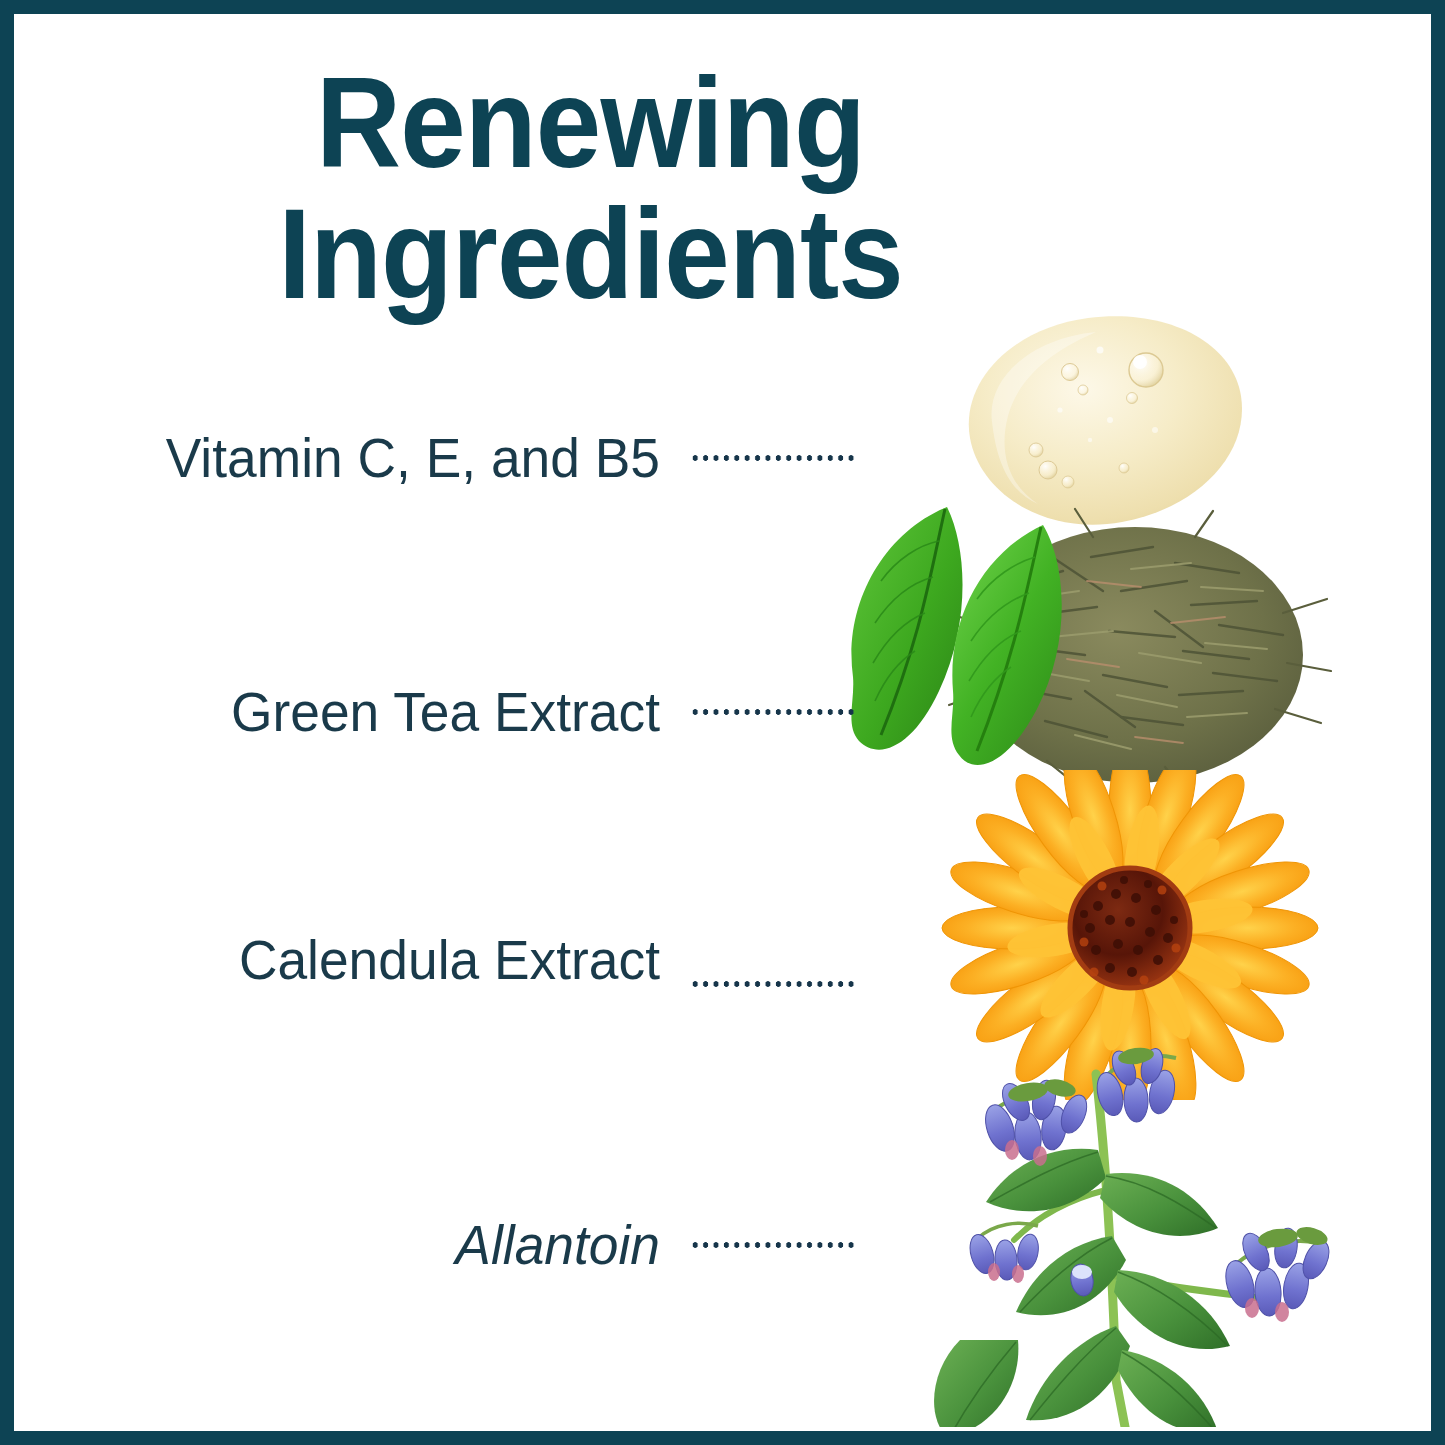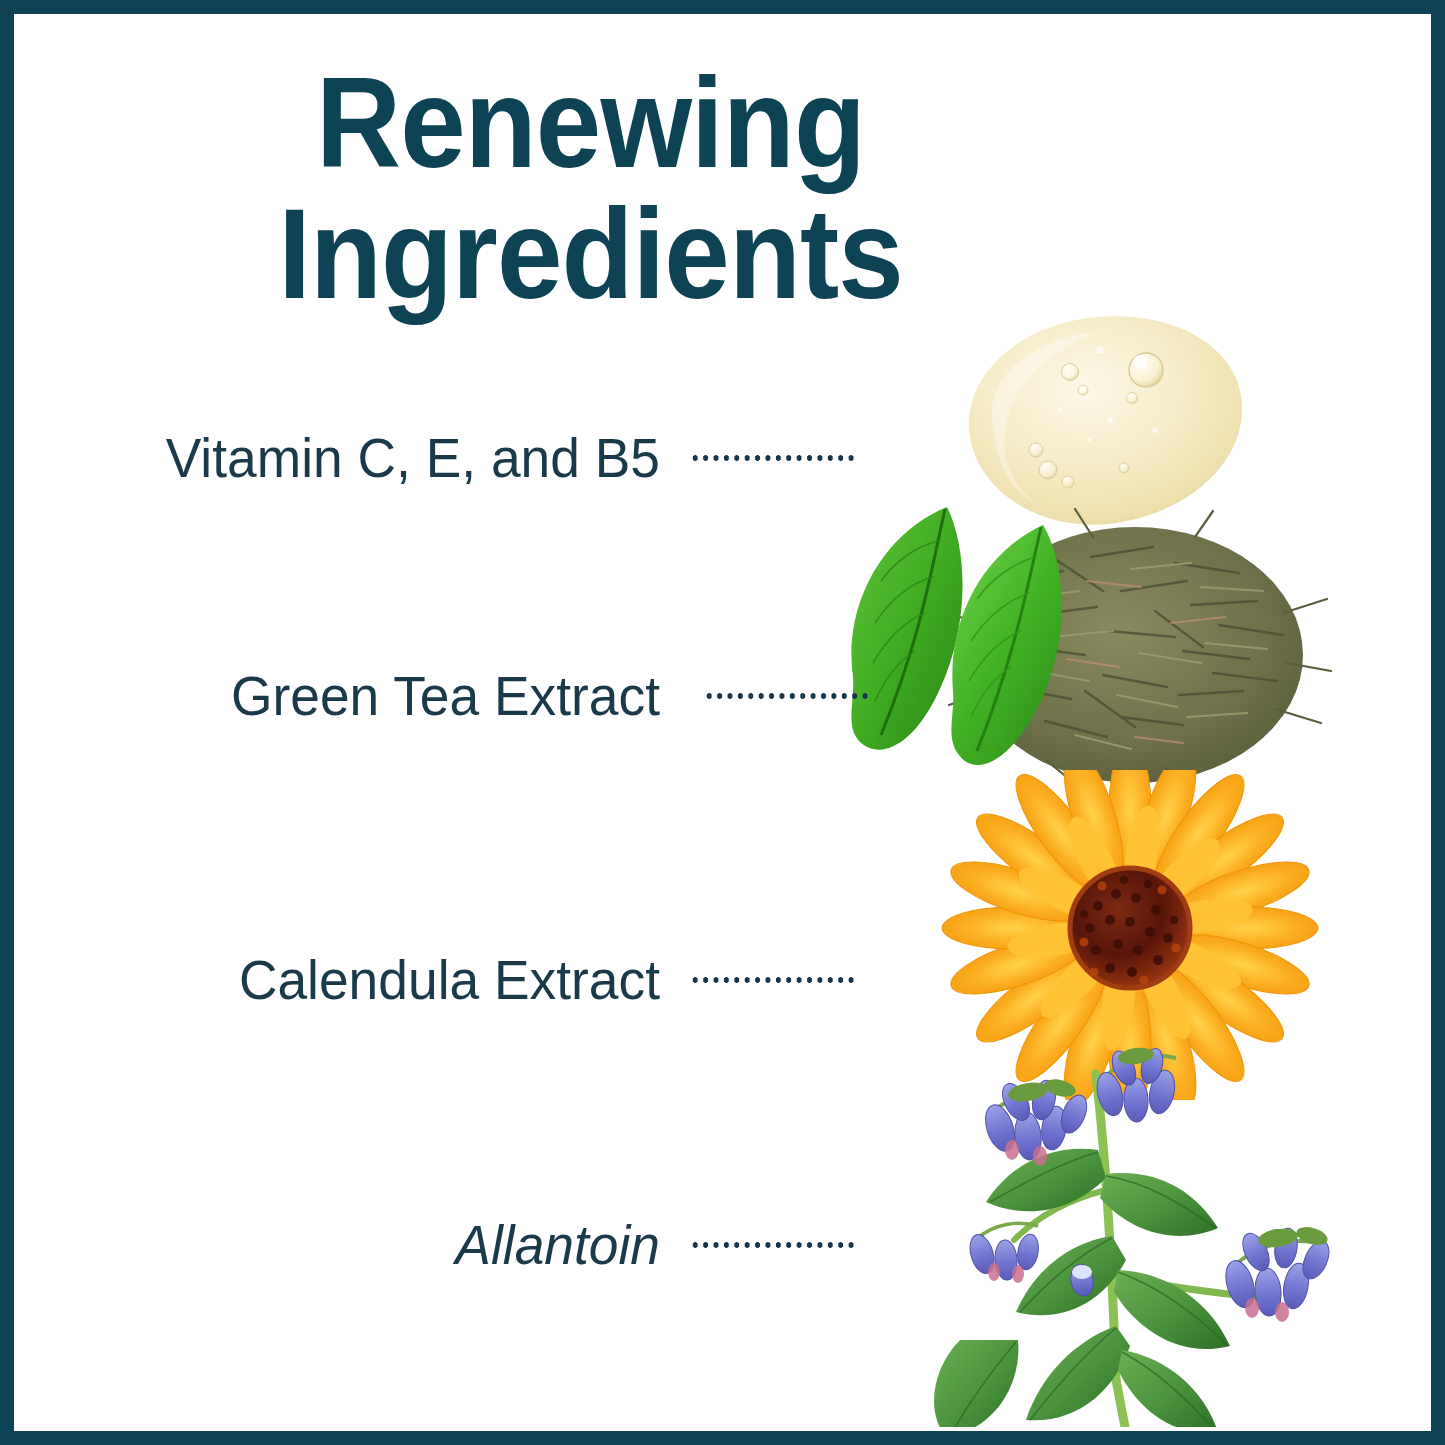--- a/index.html
+++ b/index.html
@@ -64,22 +64,22 @@
   }
   .ingredient-row {
     position: absolute;
     left: 0;
     width: 810px;
     height: 80px;
     display: flex;
     align-items: center;
   }
   .ingredient-row.r0 { top: 18px; }
-  .ingredient-row.r1 { top: 256px; justify-content: space-between; }
-  .ingredient-row.r2 { top: 540px; }
+  .ingredient-row.r1 { top: 272px; }
+  .ingredient-row.r2 { top: 508px; align-items: flex-end; }
   .ingredient-row.r3 { top: 805px; font-style: italic; }
 
   .ingredient-label {
     flex: 0 0 600px;
     text-align: right;
     padding-right: 0px;
     color: #1a3a4a;
     font-family: "Liberation Sans Narrow", "Liberation Sans", sans-serif;
     font-weight: normal;
     font-size: 55px;

